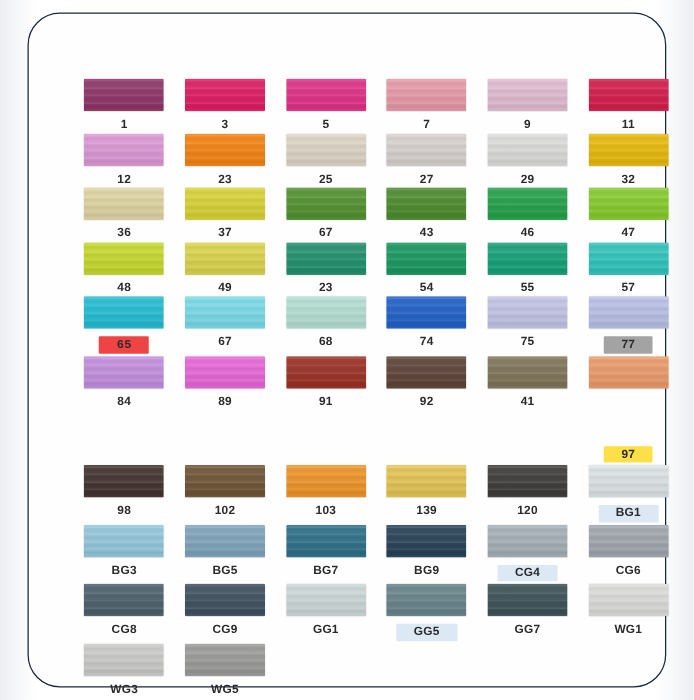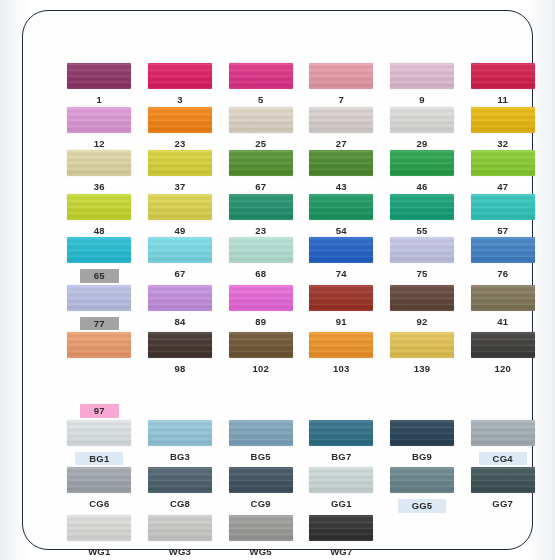--- a/index.html
+++ b/index.html
@@ -191,42 +191,38 @@
         <div class="swatch-cell">
           <div class="swatch-chip" style="background: repeating-linear-gradient(0deg, rgba(255, 255, 255, 0.1) 0px, rgba(255, 255, 255, 0) 2px, rgba(0, 0, 0, 0.05) 4px, rgba(255, 255, 255, 0) 6px), linear-gradient(rgba(255, 255, 255, 0.1), rgba(0, 0, 0, 0.07)), rgb(18, 160, 118);"></div>
           <div class="swatch-label">55</div>
         </div>
         <div class="swatch-cell">
           <div class="swatch-chip" style="background: repeating-linear-gradient(0deg, rgba(255, 255, 255, 0.1) 0px, rgba(255, 255, 255, 0) 2px, rgba(0, 0, 0, 0.05) 4px, rgba(255, 255, 255, 0) 6px), linear-gradient(rgba(255, 255, 255, 0.1), rgba(0, 0, 0, 0.07)), rgb(46, 196, 187);"></div>
           <div class="swatch-label">57</div>
         </div>
         <div class="swatch-cell is-highlighted">
           <div class="swatch-chip" style="background: repeating-linear-gradient(0deg, rgba(255, 255, 255, 0.1) 0px, rgba(255, 255, 255, 0) 2px, rgba(0, 0, 0, 0.05) 4px, rgba(255, 255, 255, 0) 6px), linear-gradient(rgba(255, 255, 255, 0.1), rgba(0, 0, 0, 0.07)), rgb(34, 189, 212);"></div>
-          <div class="swatch-label" style="background: #a3a3a3;">65</div>
+          <div class="swatch-label" style="background: #ef4444; font-family: Liberation Mono, monospace;">65</div>
         </div>
         <div class="swatch-cell">
           <div class="swatch-chip" style="background: repeating-linear-gradient(0deg, rgba(255, 255, 255, 0.1) 0px, rgba(255, 255, 255, 0) 2px, rgba(0, 0, 0, 0.05) 4px, rgba(255, 255, 255, 0) 6px), linear-gradient(rgba(255, 255, 255, 0.1), rgba(0, 0, 0, 0.07)), rgb(120, 219, 232);"></div>
           <div class="swatch-label">67</div>
         </div>
         <div class="swatch-cell">
           <div class="swatch-chip" style="background: repeating-linear-gradient(0deg, rgba(255, 255, 255, 0.1) 0px, rgba(255, 255, 255, 0) 2px, rgba(0, 0, 0, 0.05) 4px, rgba(255, 255, 255, 0) 6px), linear-gradient(rgba(255, 255, 255, 0.1), rgba(0, 0, 0, 0.07)), rgb(181, 224, 212);"></div>
           <div class="swatch-label">68</div>
         </div>
         <div class="swatch-cell">
           <div class="swatch-chip" style="background: repeating-linear-gradient(0deg, rgba(255, 255, 255, 0.1) 0px, rgba(255, 255, 255, 0) 2px, rgba(0, 0, 0, 0.05) 4px, rgba(255, 255, 255, 0) 6px), linear-gradient(rgba(255, 255, 255, 0.1), rgba(0, 0, 0, 0.07)), rgb(31, 96, 200);"></div>
           <div class="swatch-label">74</div>
         </div>
         <div class="swatch-cell">
           <div class="swatch-chip" style="background: repeating-linear-gradient(0deg, rgba(255, 255, 255, 0.1) 0px, rgba(255, 255, 255, 0) 2px, rgba(0, 0, 0, 0.05) 4px, rgba(255, 255, 255, 0) 6px), linear-gradient(rgba(255, 255, 255, 0.1), rgba(0, 0, 0, 0.07)), rgb(195, 195, 230);"></div>
           <div class="swatch-label">75</div>
         </div>
-        <div class="swatch-cell">
-          <div class="swatch-chip" style="background: repeating-linear-gradient(0deg, rgba(255, 255, 255, 0.1) 0px, rgba(255, 255, 255, 0) 2px, rgba(0, 0, 0, 0.05) 4px, rgba(255, 255, 255, 0) 6px), linear-gradient(rgba(255, 255, 255, 0.1), rgba(0, 0, 0, 0.07)), rgb(63, 127, 197);"></div>
-          <div class="swatch-label">76</div>
-        </div>
         <div class="swatch-cell is-highlighted">
           <div class="swatch-chip" style="background: repeating-linear-gradient(0deg, rgba(255, 255, 255, 0.1) 0px, rgba(255, 255, 255, 0) 2px, rgba(0, 0, 0, 0.05) 4px, rgba(255, 255, 255, 0) 6px), linear-gradient(rgba(255, 255, 255, 0.1), rgba(0, 0, 0, 0.07)), rgb(185, 192, 230);"></div>
           <div class="swatch-label" style="background: #a3a3a3;">77</div>
         </div>
         <div class="swatch-cell">
           <div class="swatch-chip" style="background: repeating-linear-gradient(0deg, rgba(255, 255, 255, 0.1) 0px, rgba(255, 255, 255, 0) 2px, rgba(0, 0, 0, 0.05) 4px, rgba(255, 255, 255, 0) 6px), linear-gradient(rgba(255, 255, 255, 0.1), rgba(0, 0, 0, 0.07)), rgb(195, 142, 222);"></div>
           <div class="swatch-label">84</div>
         </div>
         <div class="swatch-cell">
           <div class="swatch-chip" style="background: repeating-linear-gradient(0deg, rgba(255, 255, 255, 0.1) 0px, rgba(255, 255, 255, 0) 2px, rgba(0, 0, 0, 0.05) 4px, rgba(255, 255, 255, 0) 6px), linear-gradient(rgba(255, 255, 255, 0.1), rgba(0, 0, 0, 0.07)), rgb(232, 102, 216);"></div>
@@ -239,21 +235,21 @@
         <div class="swatch-cell">
           <div class="swatch-chip" style="background: repeating-linear-gradient(0deg, rgba(255, 255, 255, 0.1) 0px, rgba(255, 255, 255, 0) 2px, rgba(0, 0, 0, 0.05) 4px, rgba(255, 255, 255, 0) 6px), linear-gradient(rgba(255, 255, 255, 0.1), rgba(0, 0, 0, 0.07)), rgb(93, 66, 54);"></div>
           <div class="swatch-label">92</div>
         </div>
         <div class="swatch-cell">
           <div class="swatch-chip" style="background: repeating-linear-gradient(0deg, rgba(255, 255, 255, 0.1) 0px, rgba(255, 255, 255, 0) 2px, rgba(0, 0, 0, 0.05) 4px, rgba(255, 255, 255, 0) 6px), linear-gradient(rgba(255, 255, 255, 0.1), rgba(0, 0, 0, 0.07)), rgb(126, 116, 87);"></div>
           <div class="swatch-label">41</div>
         </div>
         <div class="swatch-cell is-highlighted">
           <div class="swatch-chip" style="background: repeating-linear-gradient(0deg, rgba(255, 255, 255, 0.1) 0px, rgba(255, 255, 255, 0) 2px, rgba(0, 0, 0, 0.05) 4px, rgba(255, 255, 255, 0) 6px), linear-gradient(rgba(255, 255, 255, 0.1), rgba(0, 0, 0, 0.07)), rgb(236, 154, 106);"></div>
-          <div class="swatch-label" style="background: #f9a8d4; margin-top: 46px;">97</div>
+          <div class="swatch-label" style="background: #fde047; margin-top: 46px;">97</div>
         </div>
         <div class="swatch-cell">
           <div class="swatch-chip" style="background: repeating-linear-gradient(0deg, rgba(255, 255, 255, 0.1) 0px, rgba(255, 255, 255, 0) 2px, rgba(0, 0, 0, 0.05) 4px, rgba(255, 255, 255, 0) 6px), linear-gradient(rgba(255, 255, 255, 0.1), rgba(0, 0, 0, 0.07)), rgb(64, 49, 44);"></div>
           <div class="swatch-label">98</div>
         </div>
         <div class="swatch-cell">
           <div class="swatch-chip" style="background: repeating-linear-gradient(0deg, rgba(255, 255, 255, 0.1) 0px, rgba(255, 255, 255, 0) 2px, rgba(0, 0, 0, 0.05) 4px, rgba(255, 255, 255, 0) 6px), linear-gradient(rgba(255, 255, 255, 0.1), rgba(0, 0, 0, 0.07)), rgb(109, 83, 51);"></div>
           <div class="swatch-label">102</div>
         </div>
         <div class="swatch-cell">
@@ -320,20 +316,16 @@
           <div class="swatch-chip" style="background: repeating-linear-gradient(0deg, rgba(255, 255, 255, 0.1) 0px, rgba(255, 255, 255, 0) 2px, rgba(0, 0, 0, 0.05) 4px, rgba(255, 255, 255, 0) 6px), linear-gradient(rgba(255, 255, 255, 0.1), rgba(0, 0, 0, 0.07)), rgb(220, 220, 218);"></div>
           <div class="swatch-label">WG1</div>
         </div>
         <div class="swatch-cell">
           <div class="swatch-chip" style="background: repeating-linear-gradient(0deg, rgba(255, 255, 255, 0.1) 0px, rgba(255, 255, 255, 0) 2px, rgba(0, 0, 0, 0.05) 4px, rgba(255, 255, 255, 0) 6px), linear-gradient(rgba(255, 255, 255, 0.1), rgba(0, 0, 0, 0.07)), rgb(203, 203, 201);"></div>
           <div class="swatch-label">WG3</div>
         </div>
         <div class="swatch-cell">
           <div class="swatch-chip" style="background: repeating-linear-gradient(0deg, rgba(255, 255, 255, 0.1) 0px, rgba(255, 255, 255, 0) 2px, rgba(0, 0, 0, 0.05) 4px, rgba(255, 255, 255, 0) 6px), linear-gradient(rgba(255, 255, 255, 0.1), rgba(0, 0, 0, 0.07)), rgb(154, 154, 152);"></div>
           <div class="swatch-label">WG5</div>
-        </div>
-        <div class="swatch-cell">
-          <div class="swatch-chip" style="background: repeating-linear-gradient(0deg, rgba(255, 255, 255, 0.1) 0px, rgba(255, 255, 255, 0) 2px, rgba(0, 0, 0, 0.05) 4px, rgba(255, 255, 255, 0) 6px), linear-gradient(rgba(255, 255, 255, 0.1), rgba(0, 0, 0, 0.07)), rgb(46, 46, 46);"></div>
-          <div class="swatch-label">WG7</div>
         </div>
       </div>
   </div>
 </div>
 
 </body></html>

